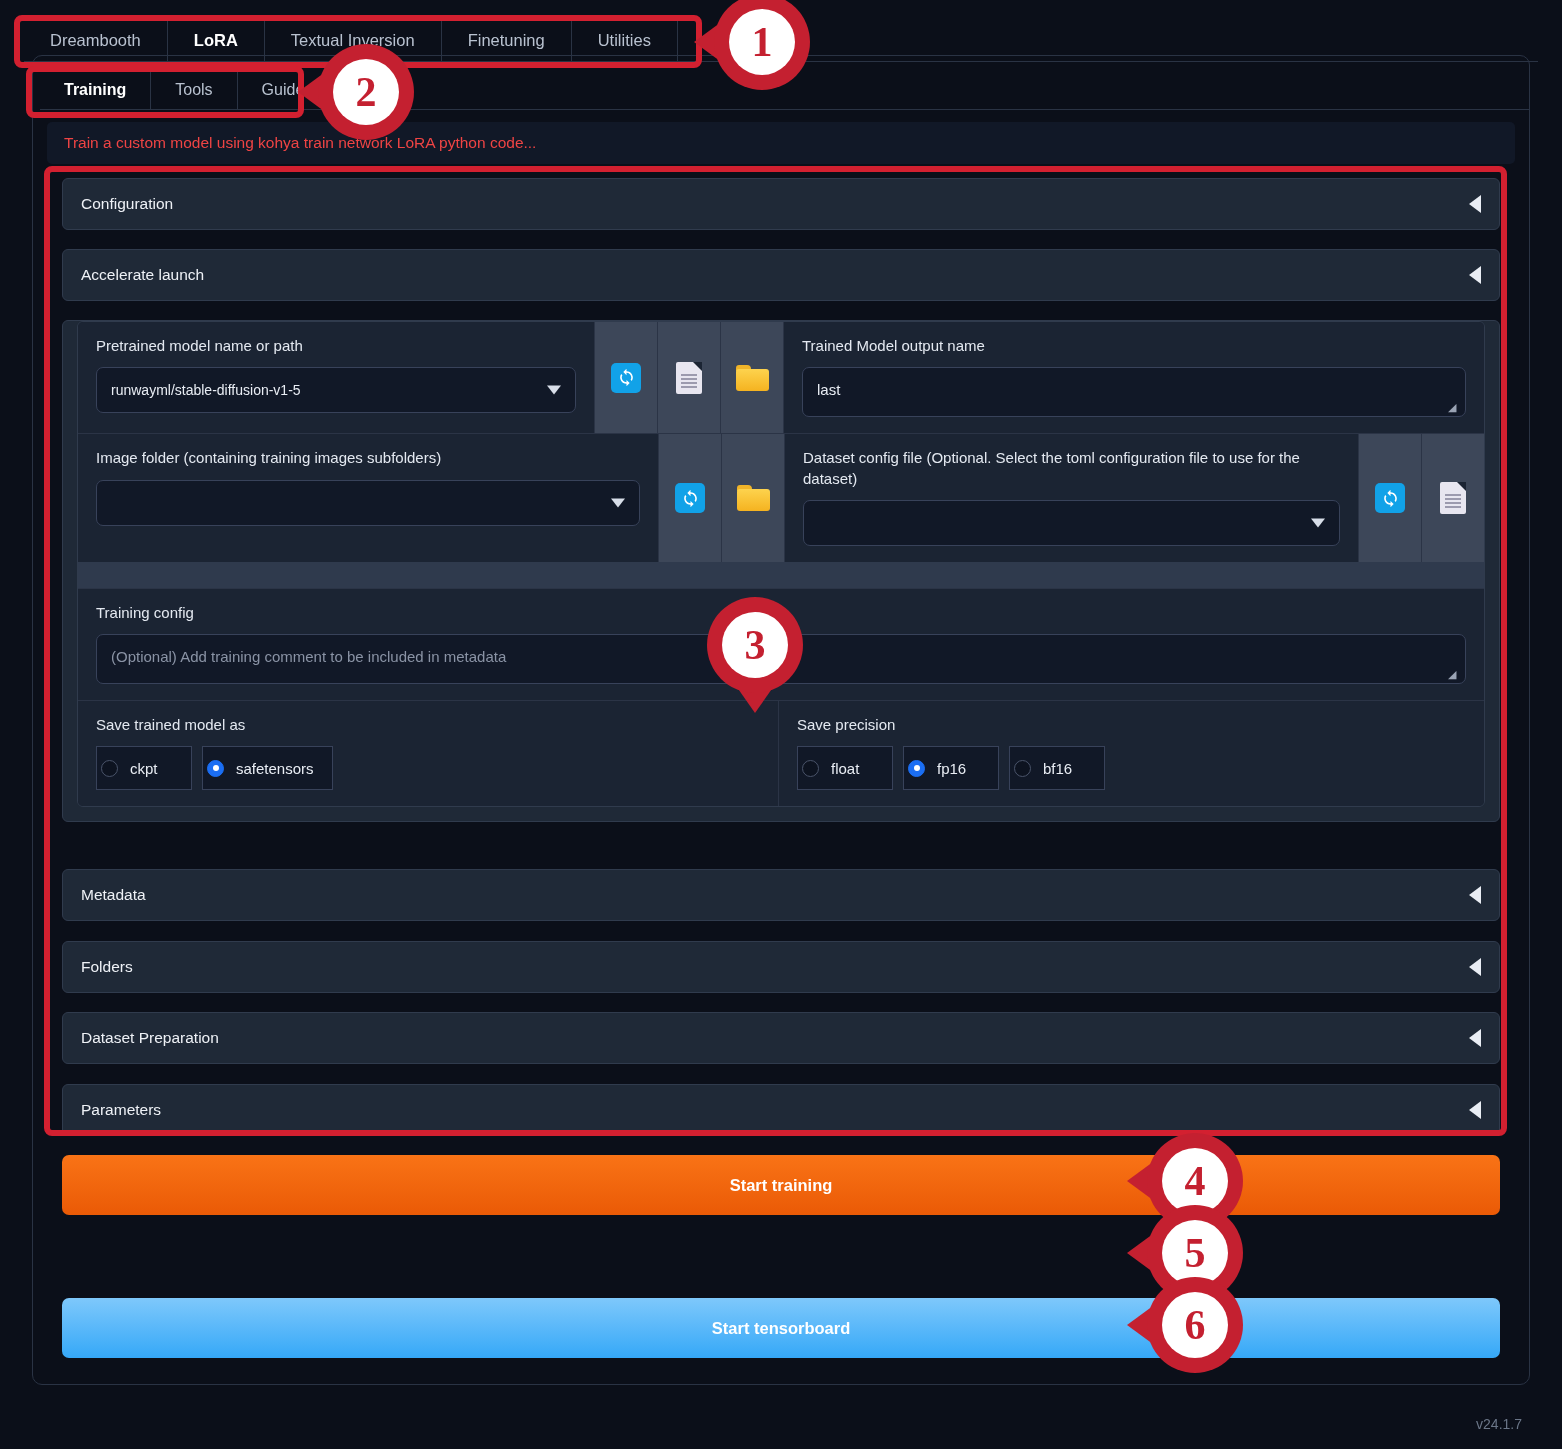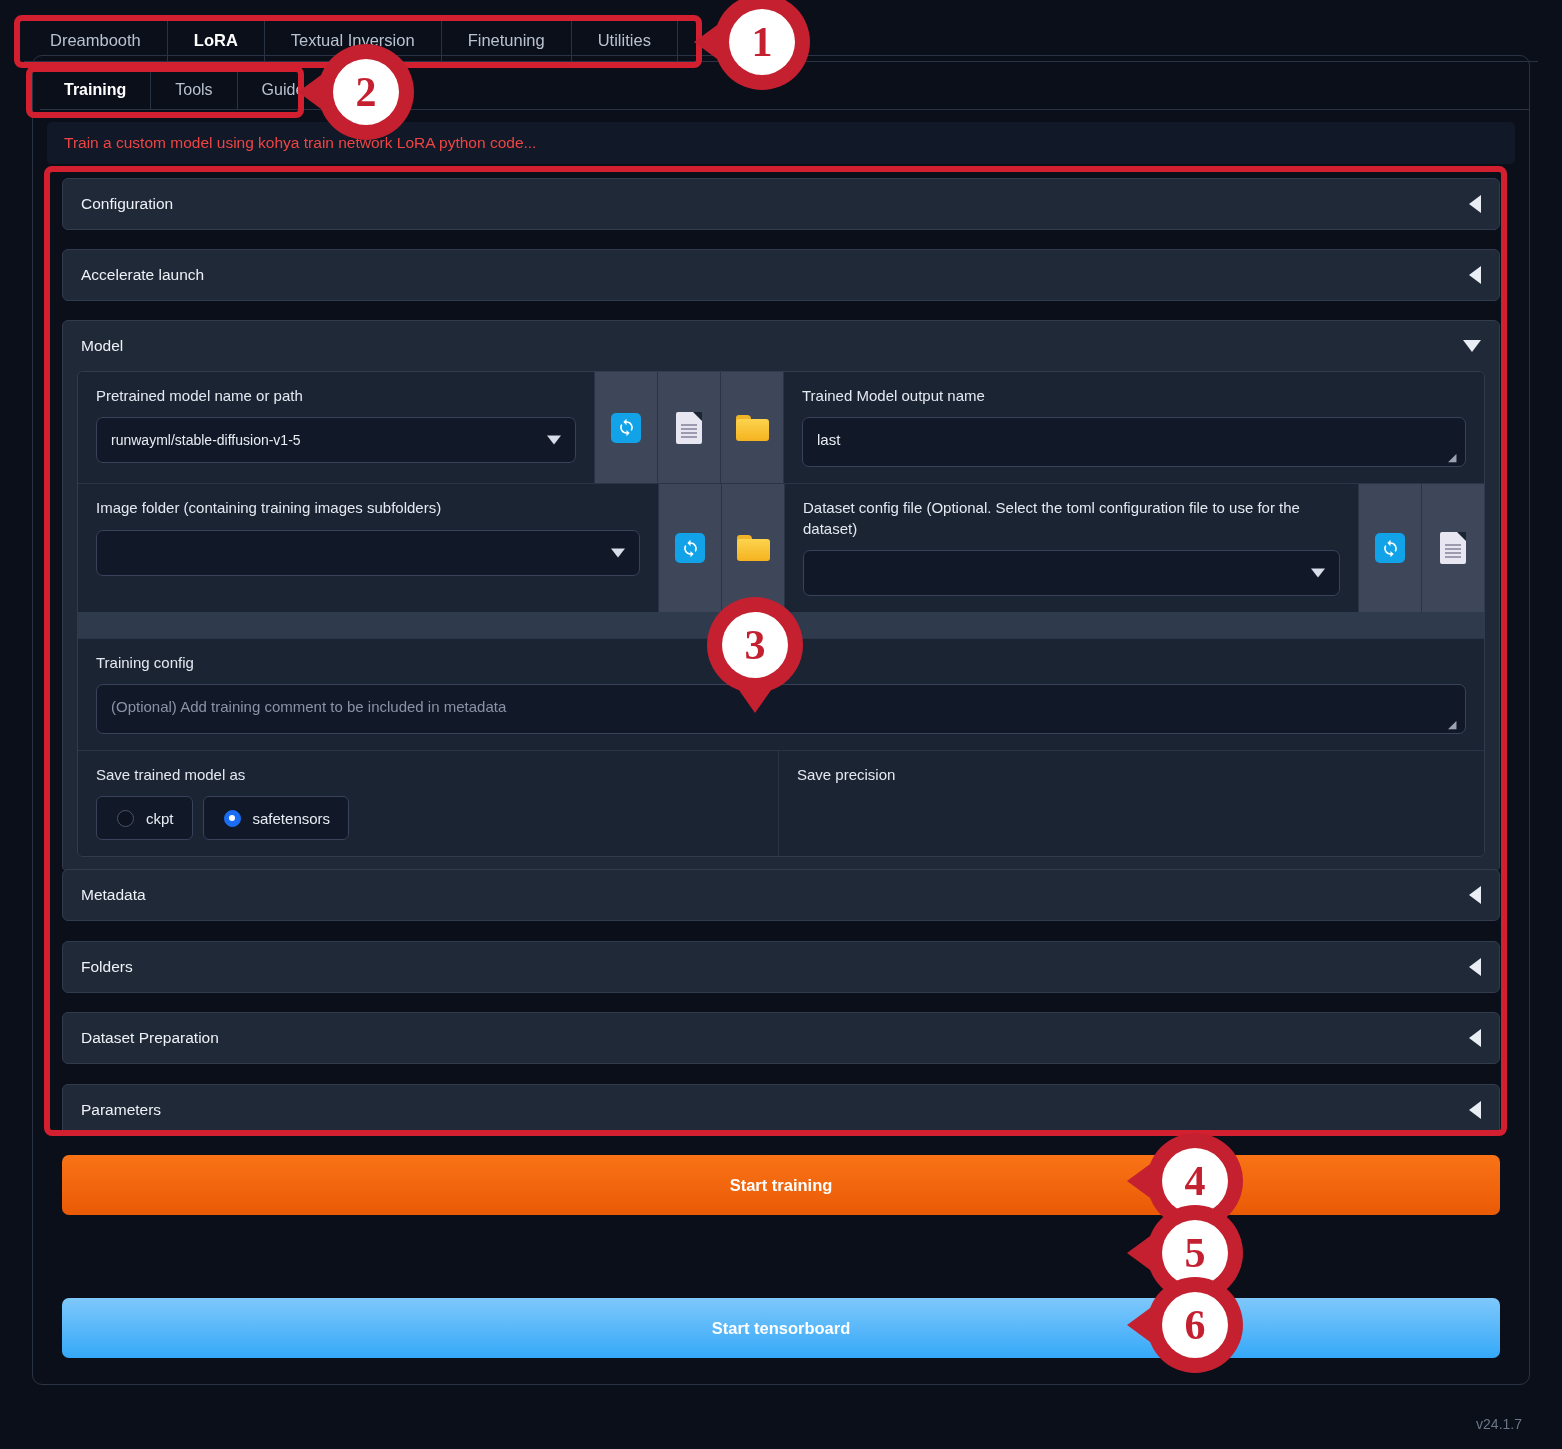--- a/index.html
+++ b/index.html
@@ -182,23 +182,23 @@
     position: absolute; left: 0; top: 4px; width: 33px; height: 22px;
     background: linear-gradient(180deg,#fdd34e,#f5b320);
     border-radius: 3px;
   }
 
   .radio-row { display: flex; gap: 10px; }
   .radio {
     height: 44px; min-width: 96px;
     background: #111827;
     border: 1px solid #38425a;
-    border-radius: 6px;
+    border-radius: 0;
     display: flex; align-items: center; gap: 12px;
-    padding: 0 18px 0 20px;
+    padding: 0 18px 0 4px;
     font-size: 15px; color: #e9edf4;
     cursor: pointer;
   }
   .dot {
     width: 17px; height: 17px; border-radius: 50%;
     border: 1px solid #4a546a; background: #0d1320;
     display: flex; align-items: center; justify-content: center;
     flex: 0 0 auto;
   }
   .dot.on { background: #1b6ef3; border-color: #1b6ef3; }
@@ -316,24 +316,20 @@
   </div>
 
   <div class="acc" style="top:249px">
     <div class="acc-head">
       <span class="acc-title">Accelerate launch</span>
       <span class="tri-left"></span>
     </div>
   </div>
 
   <div class="acc" style="top:320px">
-    <div class="acc-head">
-      <span class="acc-title">Model</span>
-      <span class="tri-down"></span>
-    </div>
 
     <div class="model-body">
 
       <div class="rowline">
         <div class="cell" style="width:516px">
           <div class="cell-label">Pretrained model name or path</div>
           <div class="fld">
             <span>runwayml/stable-diffusion-v1-5</span>
             <span class="caret"></span>
           </div>
@@ -426,20 +422,34 @@
               <span>ckpt</span>
             </div>
             <div class="radio">
               <span class="dot on"></span>
               <span>safetensors</span>
             </div>
           </div>
         </div>
         <div class="cell" style="flex:1;border-left:1px solid #2b3446">
           <div class="cell-label">Save precision</div>
+          <div class="radio-row">
+            <div class="radio">
+              <span class="dot"></span>
+              <span>float</span>
+            </div>
+            <div class="radio">
+              <span class="dot on"></span>
+              <span>fp16</span>
+            </div>
+            <div class="radio">
+              <span class="dot"></span>
+              <span>bf16</span>
+            </div>
+          </div>
         </div>
       </div>
 
     </div>
   </div>
 
   <div class="acc" style="top:869px">
     <div class="acc-head">
       <span class="acc-title">Metadata</span>
       <span class="tri-left"></span>

